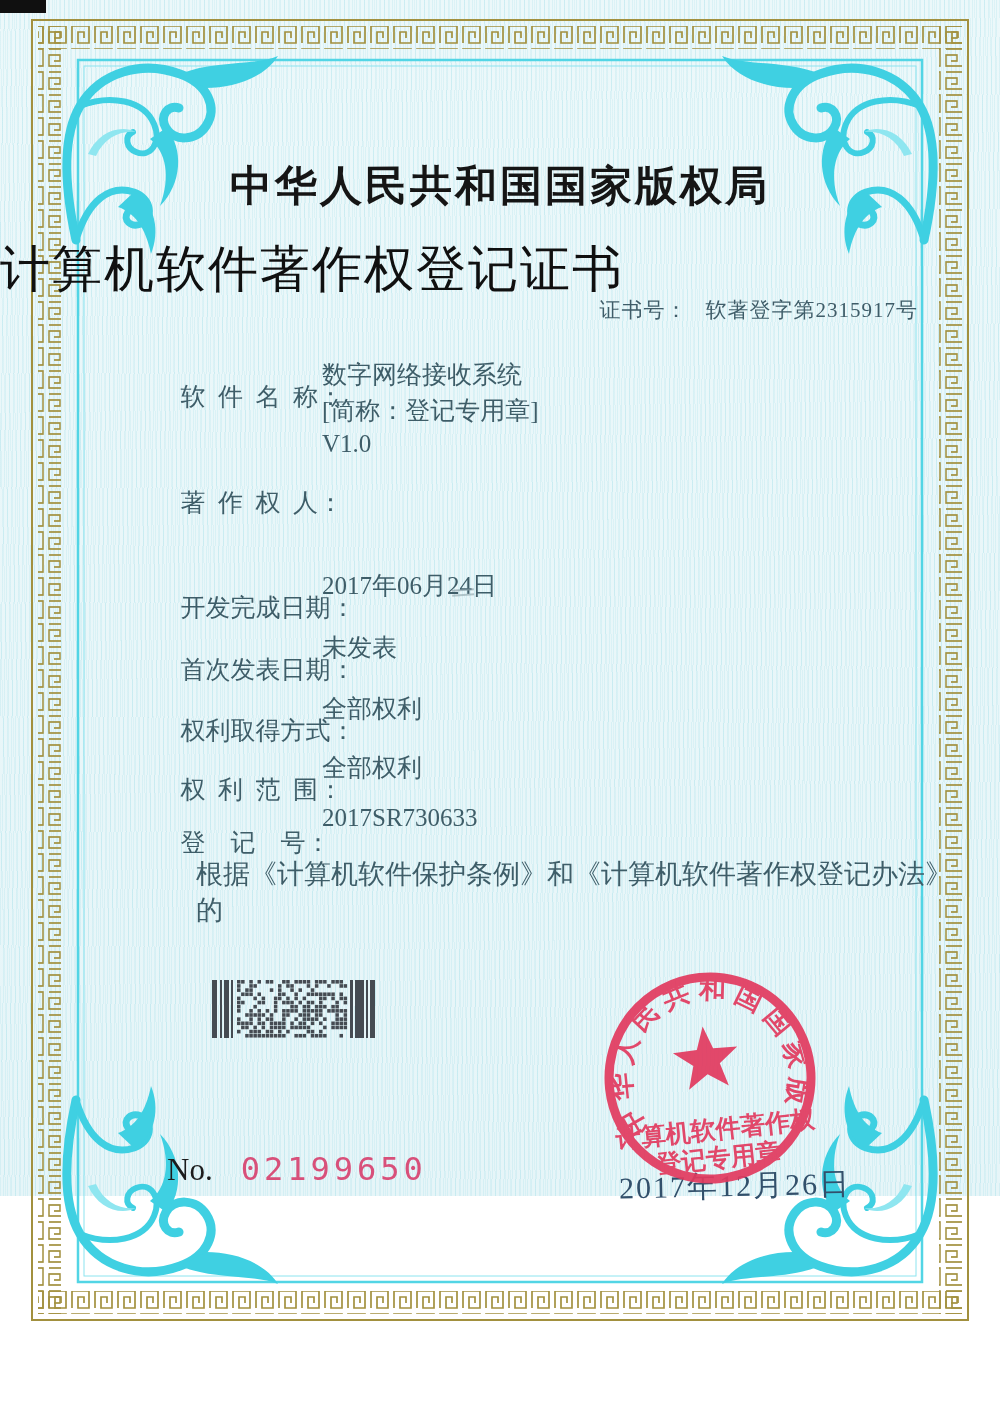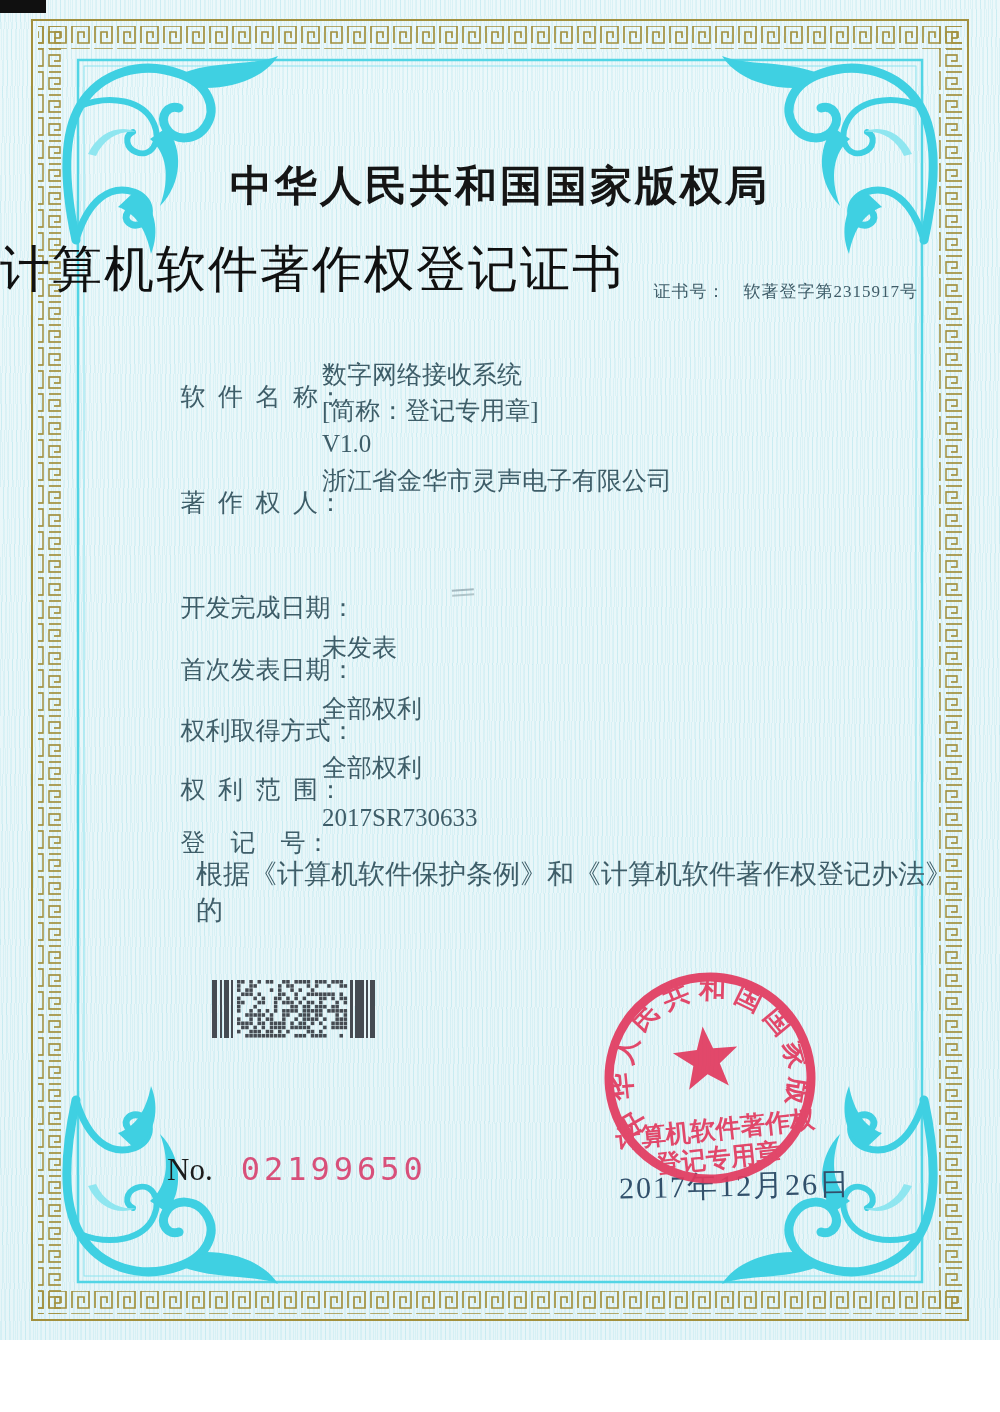--- a/index.html
+++ b/index.html
@@ -1,29 +1,29 @@
 <!DOCTYPE html>
 <html><head>
 <meta charset="utf-8">
 <style>
   html,body{margin:0;padding:0;background:#ffffff;}
   .scan{position:relative;width:1000px;height:1412px;background:#ffffff;overflow:hidden;
         font-family:"Liberation Serif","DejaVu Serif",serif;}
-  .cert{position:absolute;left:0;top:0;width:1000px;height:1340px;
+  .cert{position:absolute;left:0;top:0;width:1000px;height:1196px;
         background:
           repeating-linear-gradient(91deg, rgba(110,205,220,0.15) 0 1px, rgba(255,255,255,0) 1px 4px),
           repeating-linear-gradient(88.5deg, rgba(110,205,220,0.12) 0 1px, rgba(255,255,255,0) 1px 5px),
           linear-gradient(180deg,#ecf8fa,#e6f5f8);}
   .artifact{position:absolute;left:0;top:0;width:46px;height:13px;background:#101010;}
   svg.layer{position:absolute;left:0;top:0;pointer-events:none;}
   .authority{position:absolute;left:0;top:158px;width:1000px;text-align:center;
              font-size:42px;font-weight:bold;color:#151515;letter-spacing:3px;}
   .certtitle{position:absolute;left:0;top:236px;width:1000px;
              font-size:50px;font-weight:normal;color:#101010;letter-spacing:2px;}
-  .certno{position:absolute;top:280px;right:82px;font-size:17px;color:#3f5c68;letter-spacing:1px;font-family:Liberation Serif, serif;}
+  .certno{position:absolute;top:296px;right:82px;font-size:21px;color:#3f5c68;letter-spacing:1px;font-family:Liberation Serif, serif;}
   .certno .lbl{margin-right:18px;}
   .frow{position:absolute;left:143px;font-size:25px;color:#3e5d68;white-space:pre;}
   .frow .fval{position:absolute;left:179px;top:6px;white-space:pre;}
   .stmt{position:absolute;left:143px;width:770px;font-size:27px;color:#3e5d68;}
   .stmt.l1{top:856px;left:196px;}
   .stmt.l2{top:917px;}
   .smudge{position:absolute;left:452px;top:589px;width:22px;height:3px;
           border-top:2px solid #8aa0a8;border-bottom:2px solid #9ab0b6;transform:rotate(-4deg);opacity:.7;}
   .dateline{position:absolute;left:619px;top:1166px;font-size:30px;color:#32506b;
             letter-spacing:2px;transform:rotate(-1.2deg);}
@@ -305,24 +305,24 @@
       <span class="fval">数字网络接收系统</span>
     </div>
     <div class="frow" style="top:388px">
       <span class="fval">[简称：登记专用章]</span>
     </div>
     <div class="frow" style="top:424px">
       <span class="fval">V1.0</span>
     </div>
     <div class="frow" style="top:458px">
       <span>著  作  权  人：</span>
-      <span class="fval">浙江省金华市灵声电子有限公司</span>
     </div>
     <div class="frow" style="top:563px">
       <span>开发完成日期：</span>
+      <span class="fval">2017年06月24日</span>
     </div>
     <div class="frow" style="top:625px">
       <span>首次发表日期：</span>
       <span class="fval">未发表</span>
     </div>
     <div class="frow" style="top:686px">
       <span>权利取得方式：</span>
       <span class="fval">全部权利</span>
     </div>
     <div class="frow" style="top:745px">

